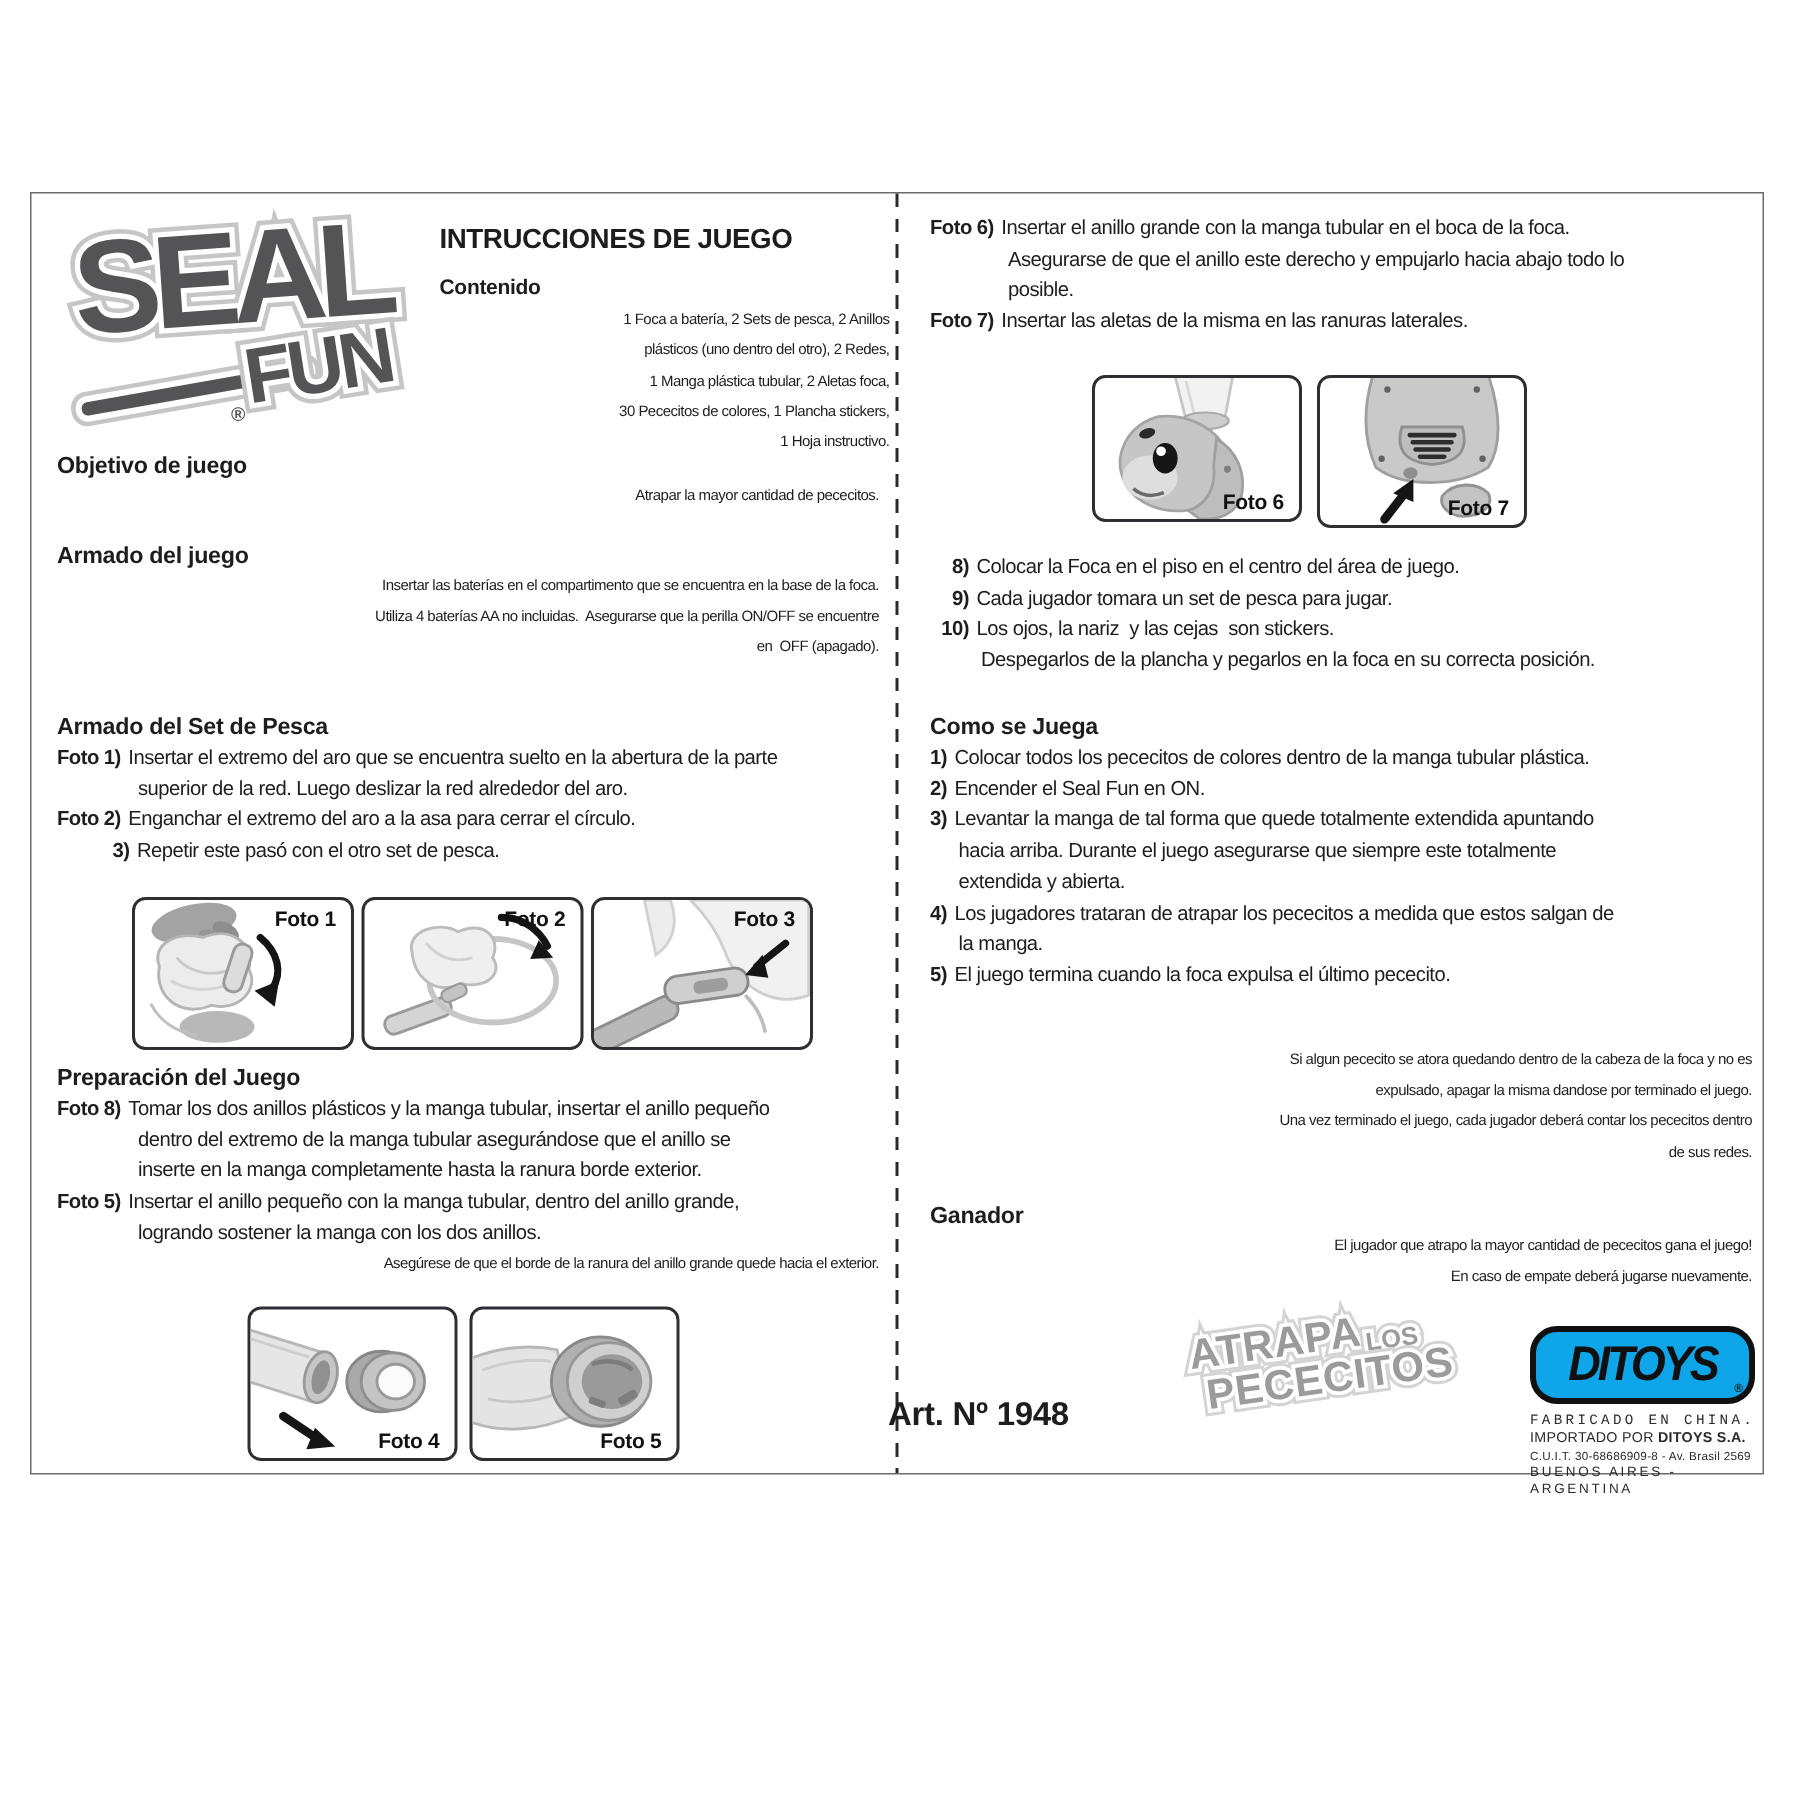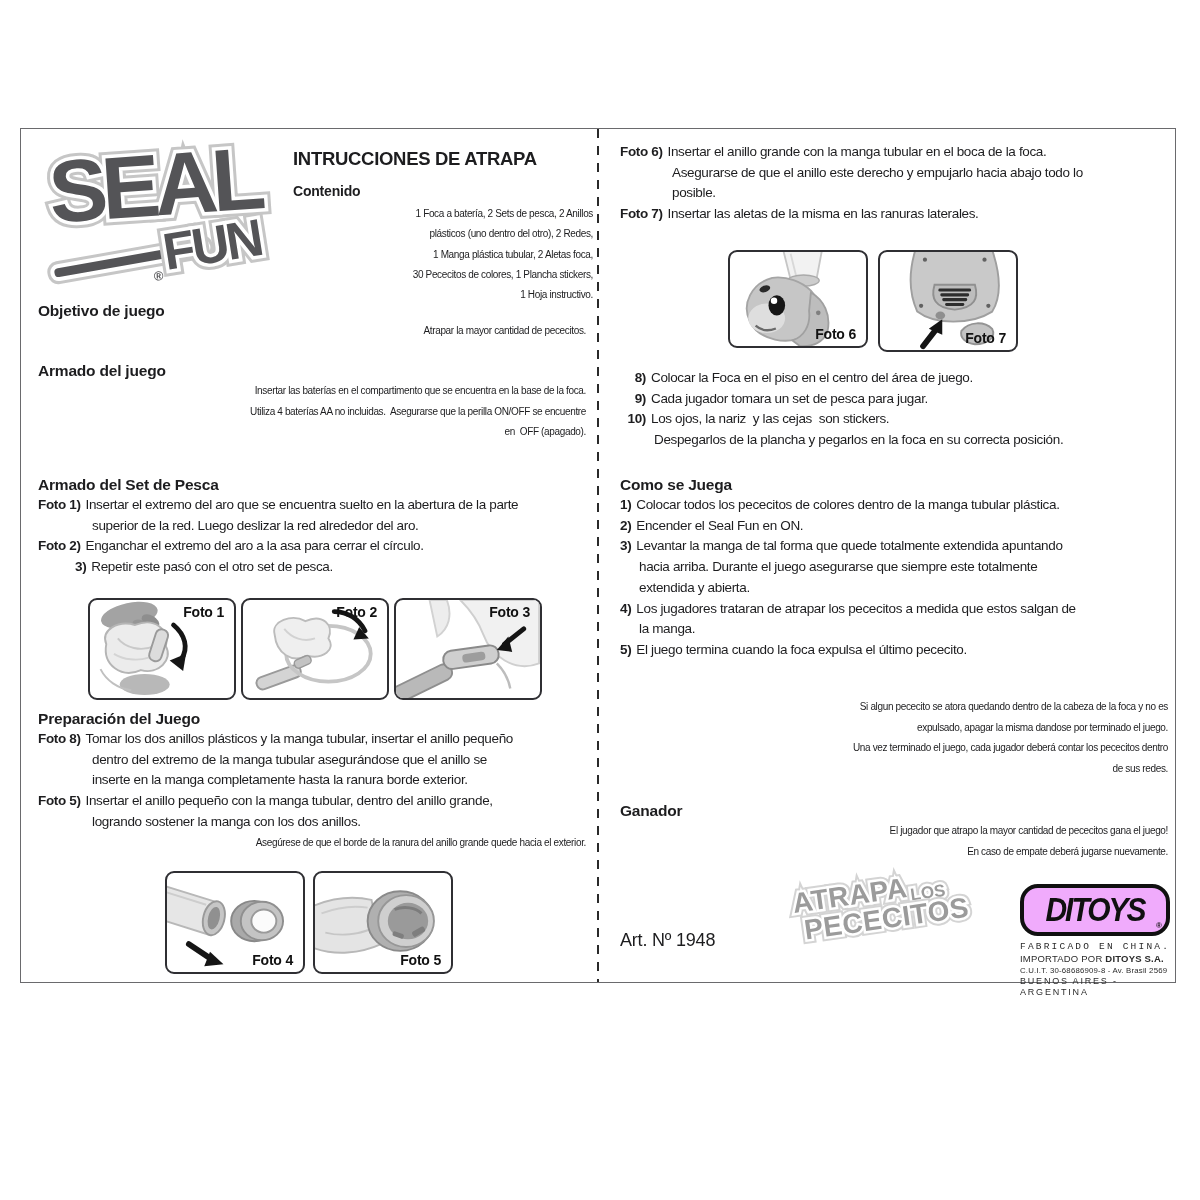--- a/index.html
+++ b/index.html
@@ -53,30 +53,30 @@
   .badge .word{font-weight:900;}
   .badge .b-back{-webkit-text-stroke:9px #d4d4d4;color:#d4d4d4;}
   .badge .b-mid{-webkit-text-stroke:5px #ffffff;color:#fff;}
   .badge .b-front{color:#9b9b9b;}
   .bw1{left:6px;top:2px;font-size:28px;letter-spacing:0.5px;}
   .bw2{left:124px;top:16px;font-size:17px;}
   .bw3{left:14px;top:30px;font-size:28px;letter-spacing:0.5px;}
   
   .ditoys{position:absolute;left:1020px;top:884px;width:162px;}
   .ditoys-box{position:relative;width:150px;height:52px;border:4px solid #101010;border-radius:18px;
-    background:#f0abfc;display:flex;align-items:center;justify-content:center;box-sizing:border-box;}
+    background:#0ea5e9;display:flex;align-items:center;justify-content:center;box-sizing:border-box;}
   .ditoys-name{font-size:30px;font-weight:900;font-style:italic;letter-spacing:-2px;color:#101010;
     transform:scaleY(1.08);}
   .ditoys-reg{position:absolute;right:4px;bottom:2px;font-size:8px;font-weight:bold;color:#101010;}
   .fine{margin-top:5px;color:#2b2b2b;}
   .fine .f1{font-size:9.5px;letter-spacing:2.2px;line-height:12px;font-family:Liberation Mono, monospace;}
   .fine .f2{font-size:9.5px;letter-spacing:0.2px;line-height:12px;}
   .fine .f3{font-size:7.8px;letter-spacing:0.2px;line-height:11px;}
   .fine .f4{font-size:9px;letter-spacing:1.8px;line-height:11px;}
-  .artno{position:absolute;left:620px;top:930px;font-size:18px;font-weight:normal;letter-spacing:-0.2px;}
+  .artno{position:absolute;left:592px;top:930px;font-size:22px;font-weight:bold;letter-spacing:-0.2px;}
 </style>
 </head>
 <body>
 
 <div class="sheet"></div>
 <div class="divider"></div>
 
 <div class="logo">
   <div class="word seal-w">
     <span class="lay seal-back">SEAL</span>
@@ -86,21 +86,21 @@
   <div class="underline"></div>
   <div class="word fun-w">
     <span class="lay seal-back">FUN</span>
     <span class="lay seal-mid">FUN</span>
     <span class="front seal-front">FUN</span>
   </div>
   <span class="logo-reg">®</span>
 </div>
 
 <div class="abs" style="left:293px;top:146px;width:300px;">
-  <div class="h-title">INTRUCCIONES DE ATRAPA</div>
+  <div class="h-title">INTRUCCIONES DE JUEGO</div>
   <div class="h" style="margin-top:9px;font-size:14px;">Contenido</div>
   <div class="p" style="margin-top:2px;line-height:20.3px;">1 Foca a batería, 2 Sets de pesca, 2 Anillos
 plásticos (uno dentro del otro), 2 Redes,
 1 Manga plástica tubular, 2 Aletas foca,
 30 Pececitos de colores, 1 Plancha stickers,
 1 Hoja instructivo.</div>
 </div>
 
 <div class="abs" style="left:38px;top:300px;width:548px;">
   <div class="h">Objetivo de juego</div>

